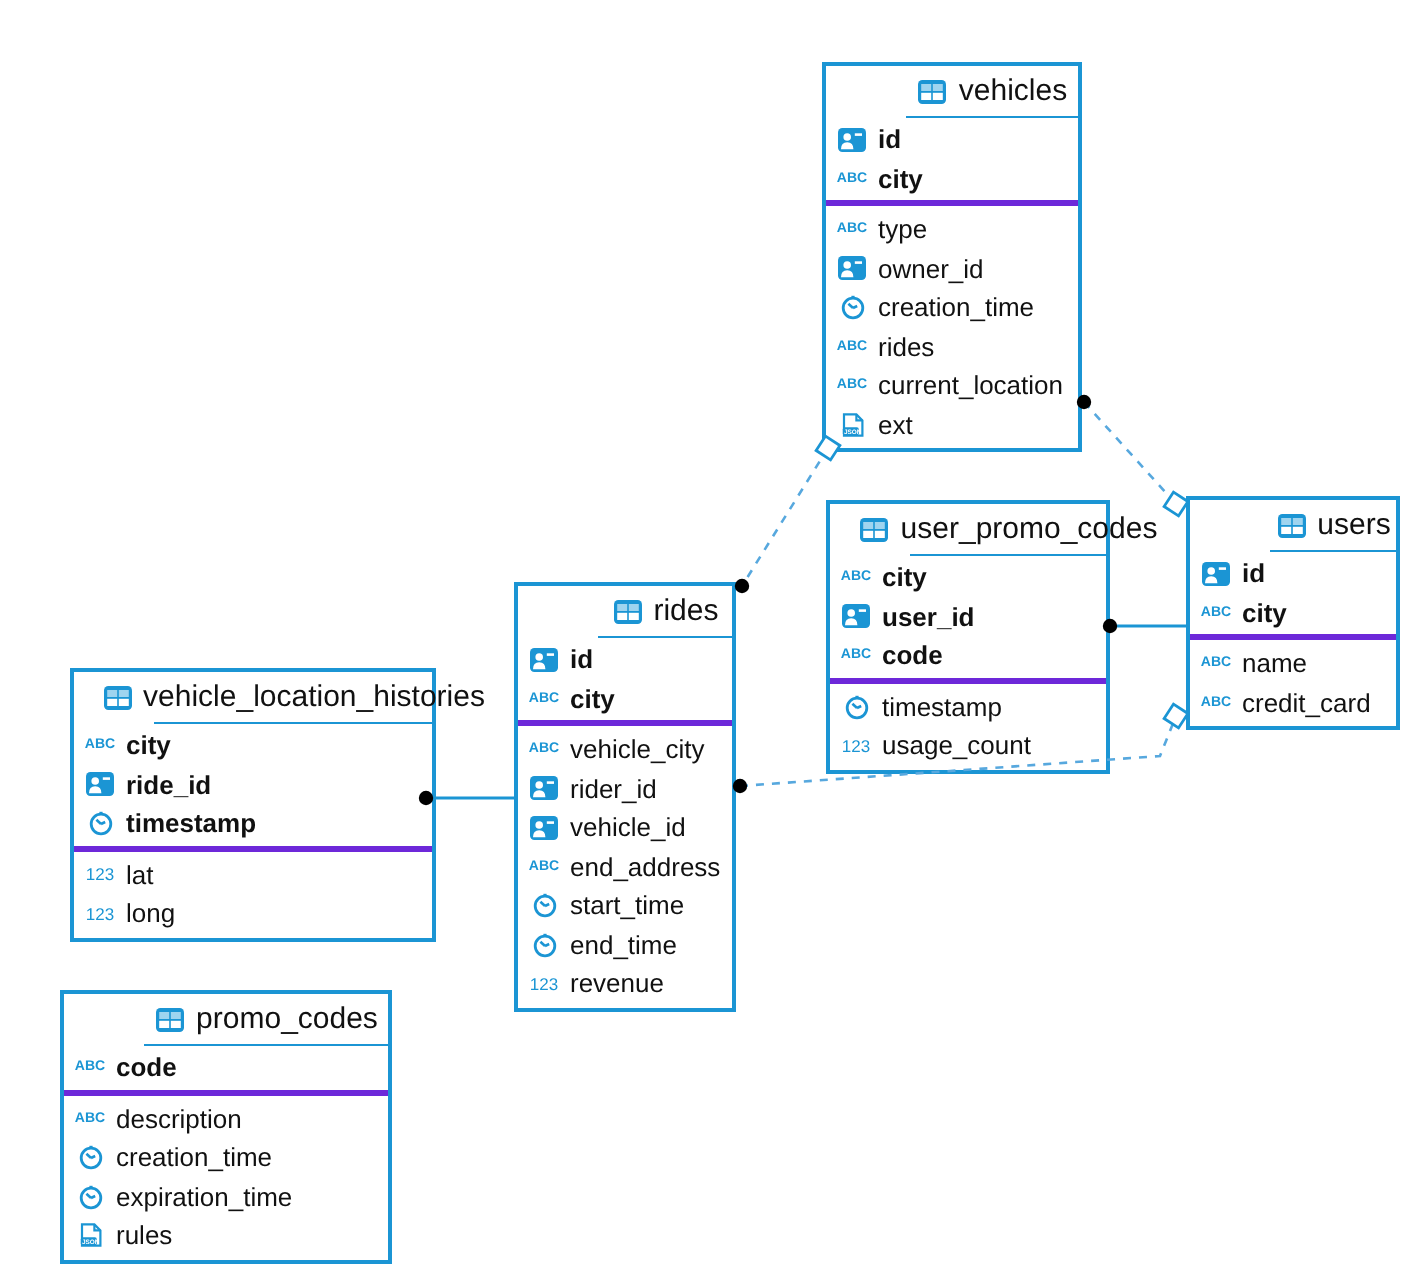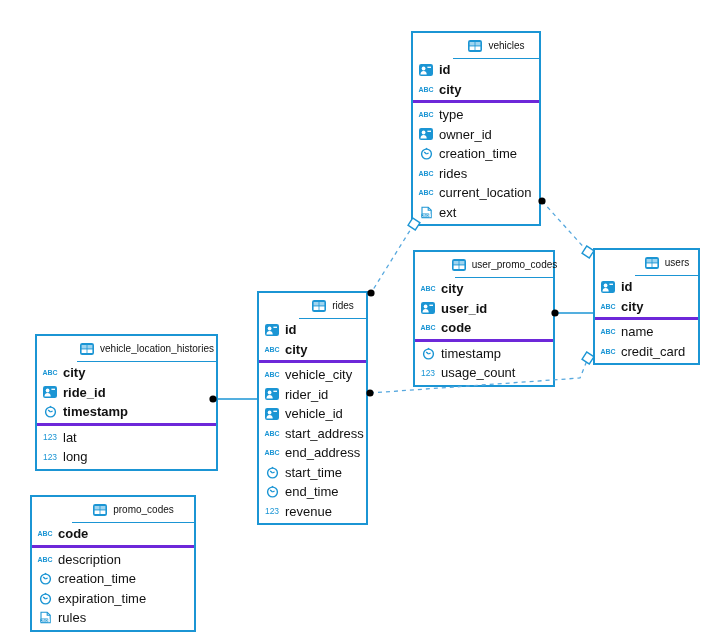--- a/index.html
+++ b/index.html
@@ -17,21 +17,21 @@
     background:#ffffff;
     border:2px solid #1b95d4;
     z-index:3;
     color:#111111;
   }
   .erd-header{
     height:25px;
     display:flex;align-items:center;justify-content:center;
     gap:5px;
     border-bottom:1px solid #1b95d4;
-    font-size:10px;
+    font-size:15px;
     white-space:nowrap;
     padding:0 3px;
     margin-left:40px;
   }
   .erd-pk{border-bottom:3px solid #6d28d9;padding:1px 0;}
   .erd-cols{padding:2px 0;}
   .row{
     display:flex;align-items:center;gap:5px;
     height:19.5px;
     padding:0 5px;
@@ -295,24 +295,20 @@
                 <rect width="14" height="12" rx="2.2" fill="#1b95d4"></rect>
                 <line x1="8.4" y1="3.3" x2="12" y2="3.3" stroke="#fff" stroke-width="1.3"></line>
                 <circle cx="4.6" cy="4.5" r="1.9" fill="#fff"></circle>
                 <path d="M1.5 10.6 Q1.5 7.1 4.6 7.1 Q7.7 7.1 7.7 10.6 Z" fill="#fff"></path>
               </svg>
             </span>
             <span class="col-name">vehicle_id</span>
           </div>
           <div class="row">
             <span class="ic ic-text">ABC</span>
-            <span class="col-name">start_address</span>
-          </div>
-          <div class="row">
-            <span class="ic ic-text">ABC</span>
             <span class="col-name">end_address</span>
           </div>
           <div class="row">
             <span class="ic">
               <svg width="13" height="13" viewBox="0 0 13 13">
                 <circle cx="6.5" cy="7" r="4.9" fill="#fff" stroke="#1b95d4" stroke-width="1.4"></circle>
                 <line x1="6.5" y1="0.9" x2="6.5" y2="2.2" stroke="#1b95d4" stroke-width="1.6"></line>
                 <line x1="6.5" y1="7" x2="4.2" y2="4.9" stroke="#1b95d4" stroke-width="1.3"></line>
                 <line x1="6.5" y1="7" x2="8.6" y2="6" stroke="#1b95d4" stroke-width="1.3"></line>
               </svg>

